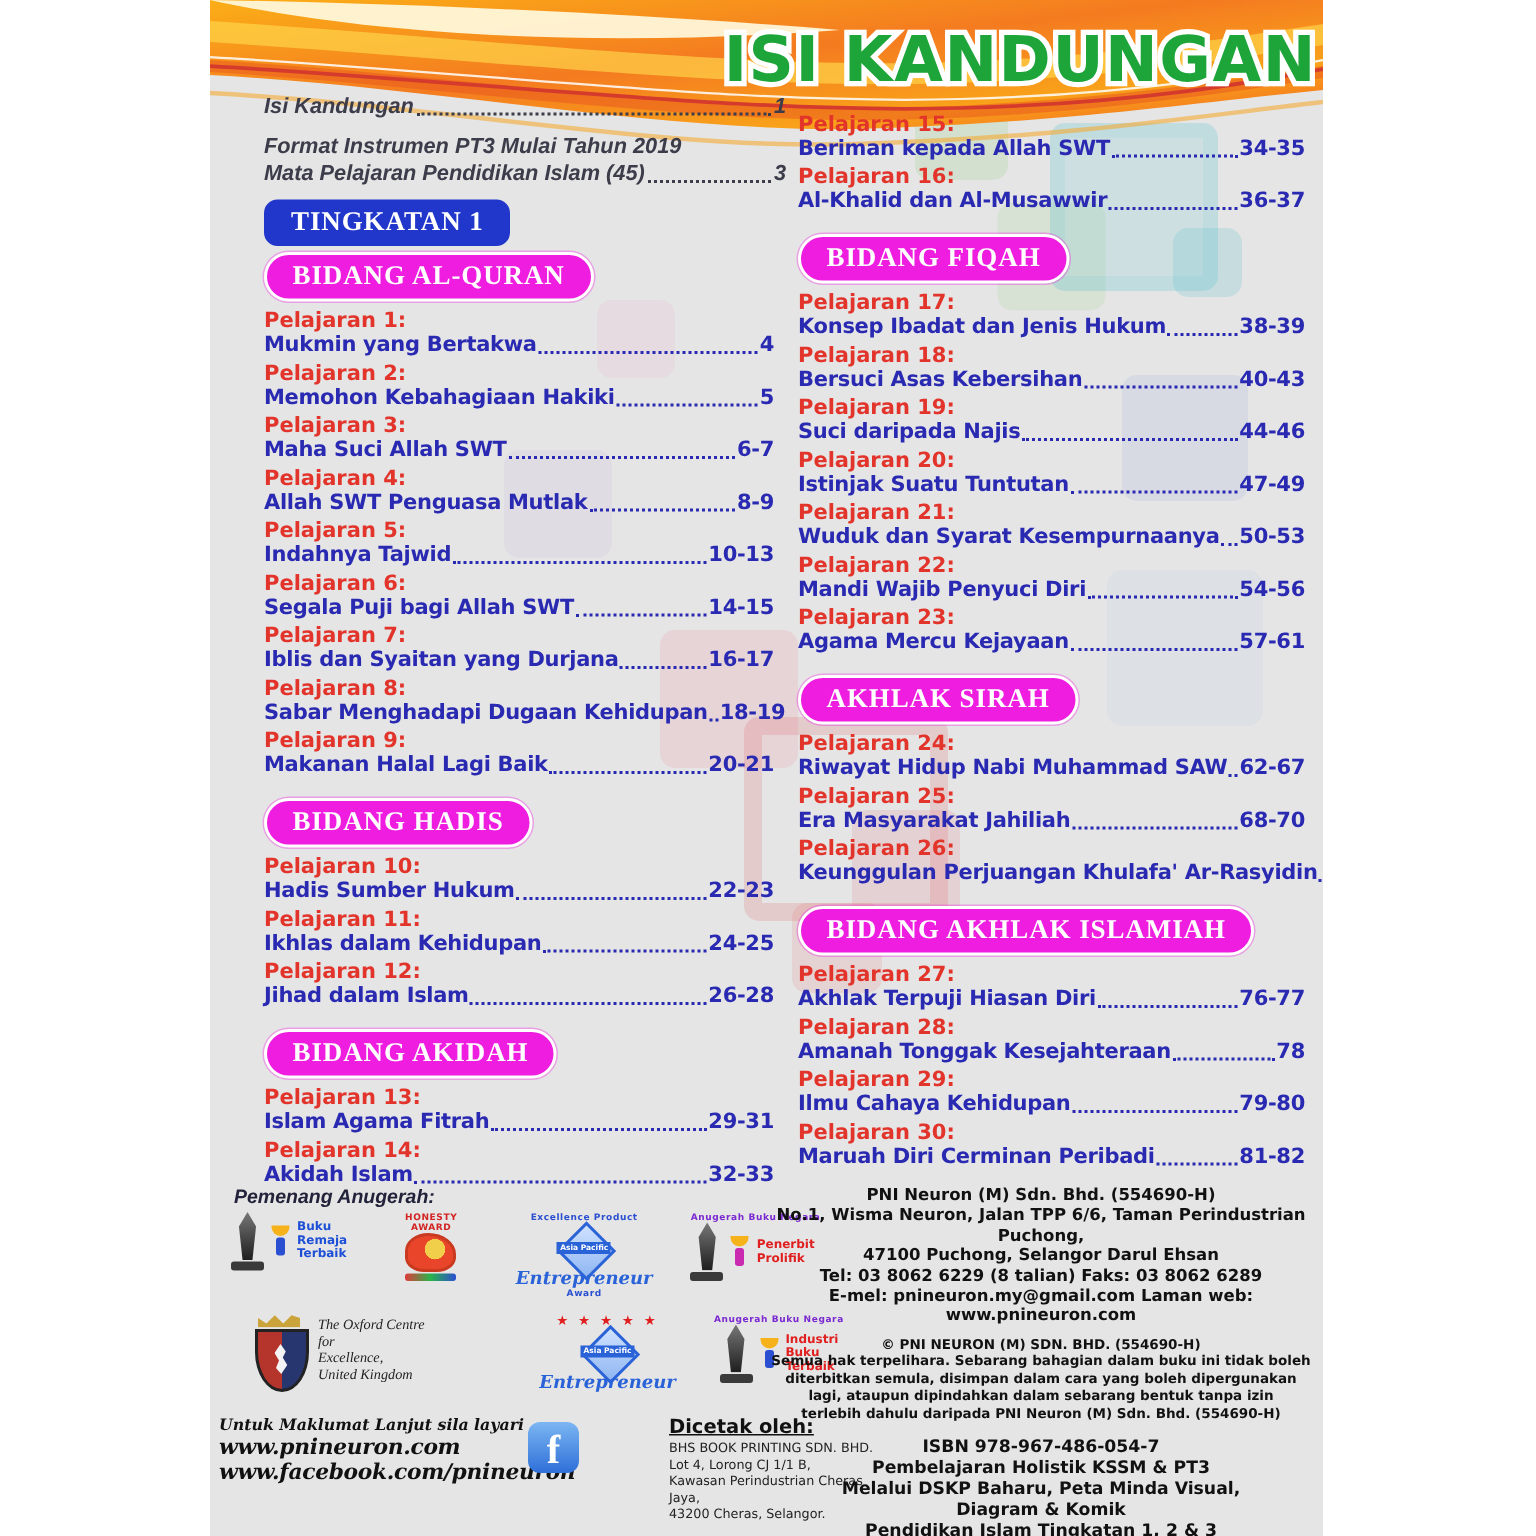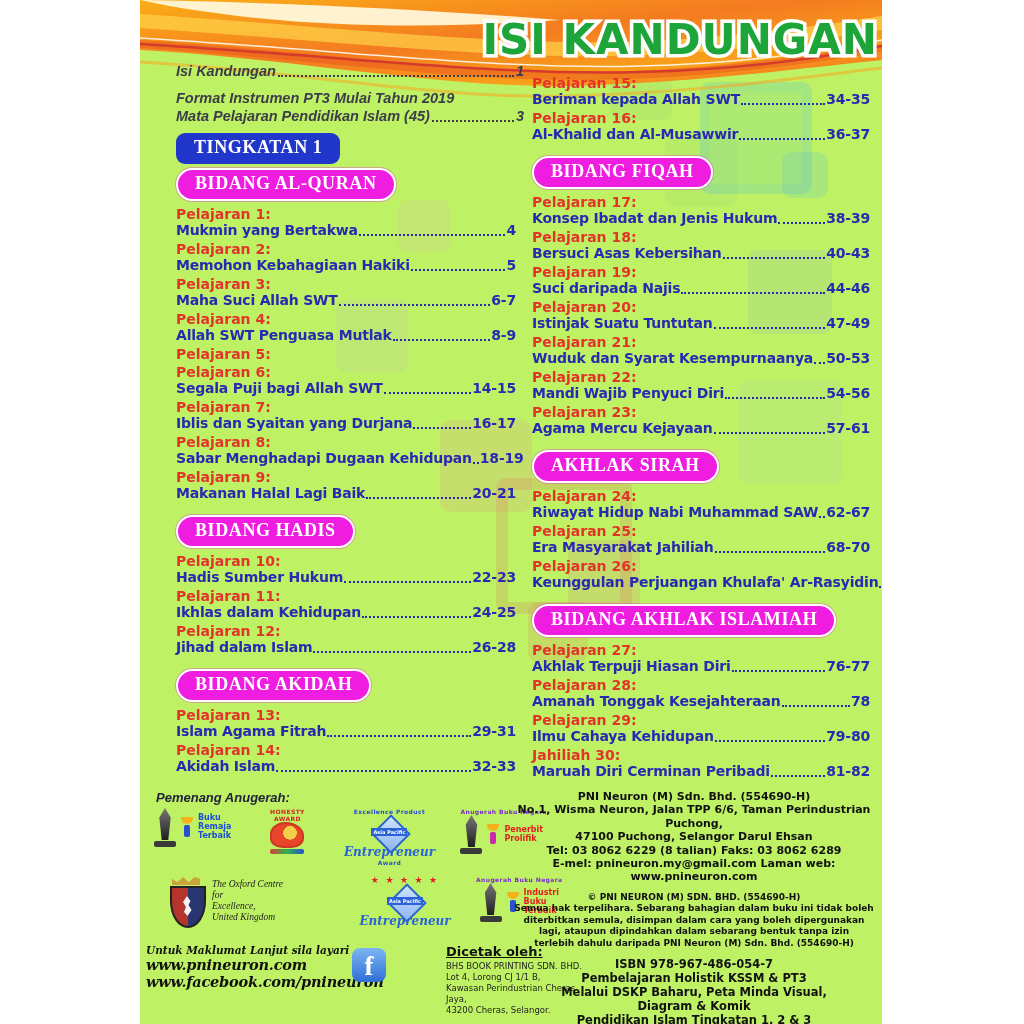--- a/index.html
+++ b/index.html
@@ -1,18 +1,18 @@
 <!DOCTYPE html>
 <html><head>
 <meta charset="utf-8">
 <style>
   html,body{margin:0;padding:0;background:#fff;width:1024px;height:1024px;overflow:hidden;
     font-family:"Liberation Sans",sans-serif;}
   .canvas{position:relative;width:1024px;height:1024px;background:#fff;}
-  .page{position:absolute;left:140px;top:0;width:742px;height:1024px;background:#bef264;overflow:hidden;}
+  .page{position:absolute;left:140px;top:0;width:742px;height:1024px;background:#e5e5e5;overflow:hidden;}
 
   
   .wm{position:absolute;border-radius:10px;}
 
   
   .band-svg{position:absolute;left:0;top:0;}
 
   
   .front-matter{position:absolute;left:36px;top:62px;width:348px;color:#3c3c4a;
     font:italic 700 14.5px "Liberation Sans",sans-serif;}
@@ -182,20 +182,25 @@
           </div>
         </div><div class="entry">
           <div class="entry-label">Pelajaran 4:</div>
           <div class="entry-row">
             <span class="entry-title">Allah SWT Penguasa Mutlak</span>
             <span class="leader"></span>
             <span class="entry-pages">8-9</span>
           </div>
         </div><div class="entry">
           <div class="entry-label">Pelajaran 5:</div>
+          <div class="entry-row">
+            <span class="entry-title">Indahnya Tajwid</span>
+            <span class="leader"></span>
+            <span class="entry-pages">10-13</span>
+          </div>
         </div><div class="entry">
           <div class="entry-label">Pelajaran 6:</div>
           <div class="entry-row">
             <span class="entry-title">Segala Puji bagi Allah SWT</span>
             <span class="leader"></span>
             <span class="entry-pages">14-15</span>
           </div>
         </div><div class="entry">
           <div class="entry-label">Pelajaran 7:</div>
           <div class="entry-row">
@@ -351,21 +356,21 @@
             <span class="entry-pages">78</span>
           </div>
         </div><div class="entry">
           <div class="entry-label">Pelajaran 29:</div>
           <div class="entry-row">
             <span class="entry-title">Ilmu Cahaya Kehidupan</span>
             <span class="leader"></span>
             <span class="entry-pages">79-80</span>
           </div>
         </div><div class="entry">
-          <div class="entry-label">Jahiliah 30:</div>
+          <div class="entry-label">Pelajaran 30:</div>
           <div class="entry-row">
             <span class="entry-title">Maruah Diri Cerminan Peribadi</span>
             <span class="leader"></span>
             <span class="entry-pages">81-82</span>
           </div>
         </div></div>
 
     <div class="footer">
       <div class="awards-heading">Pemenang Anugerah:</div>
 

